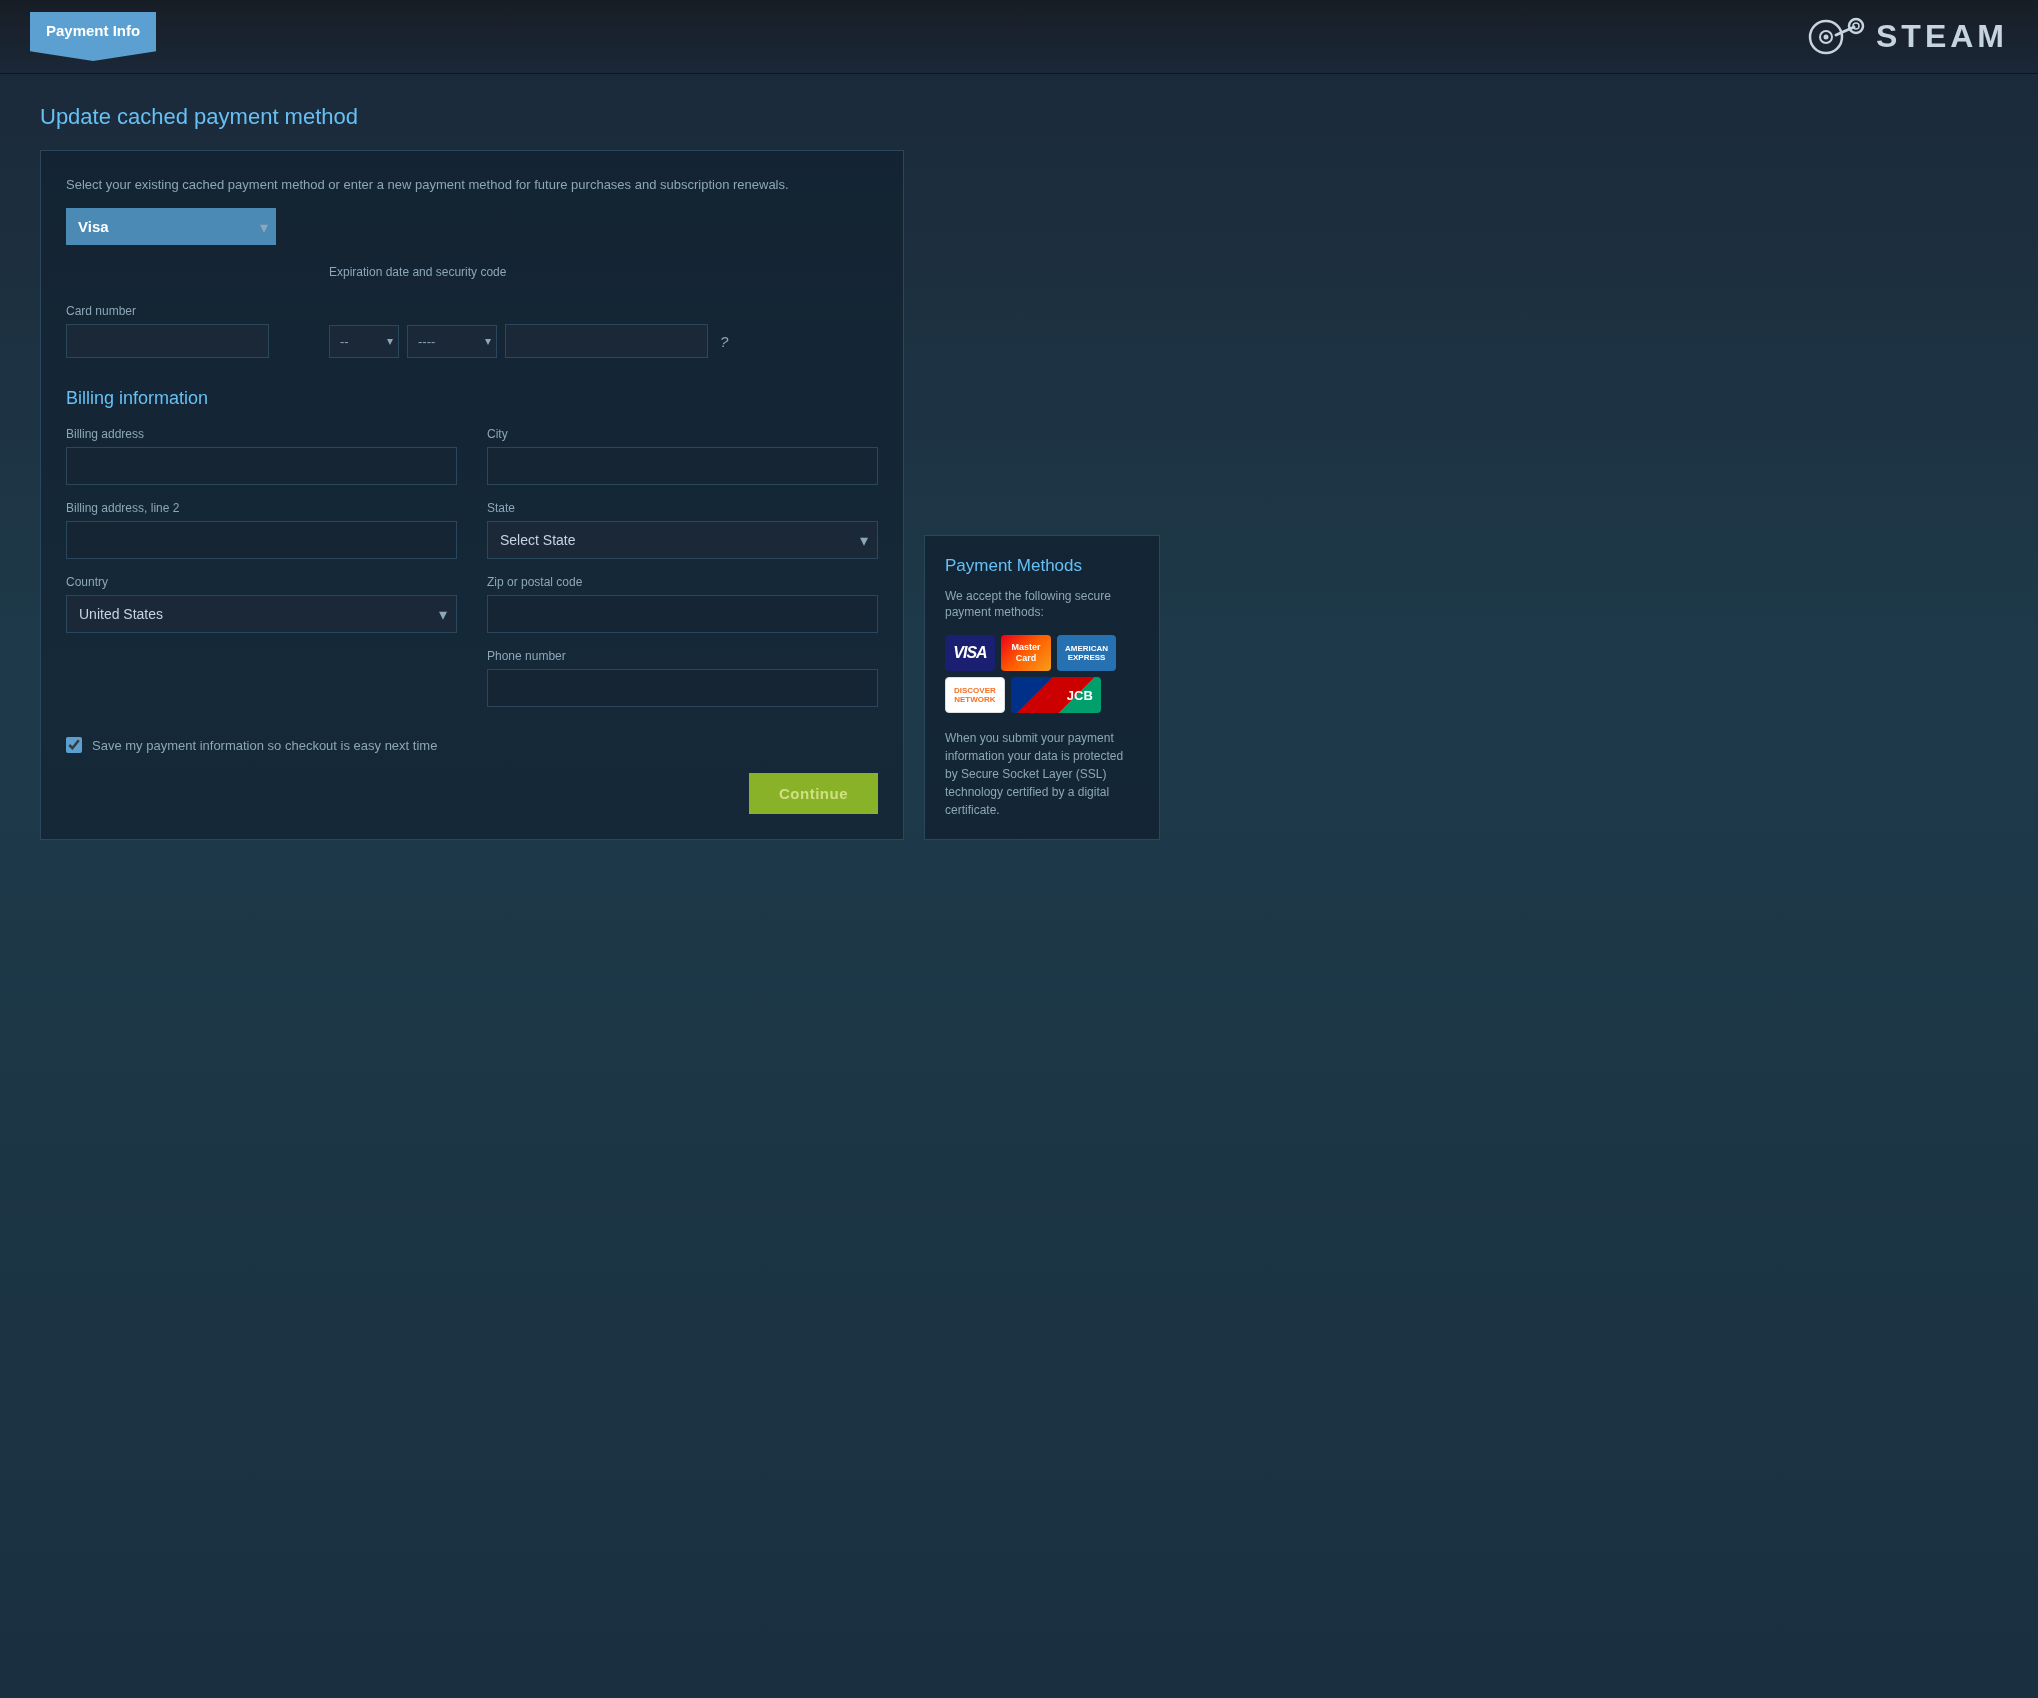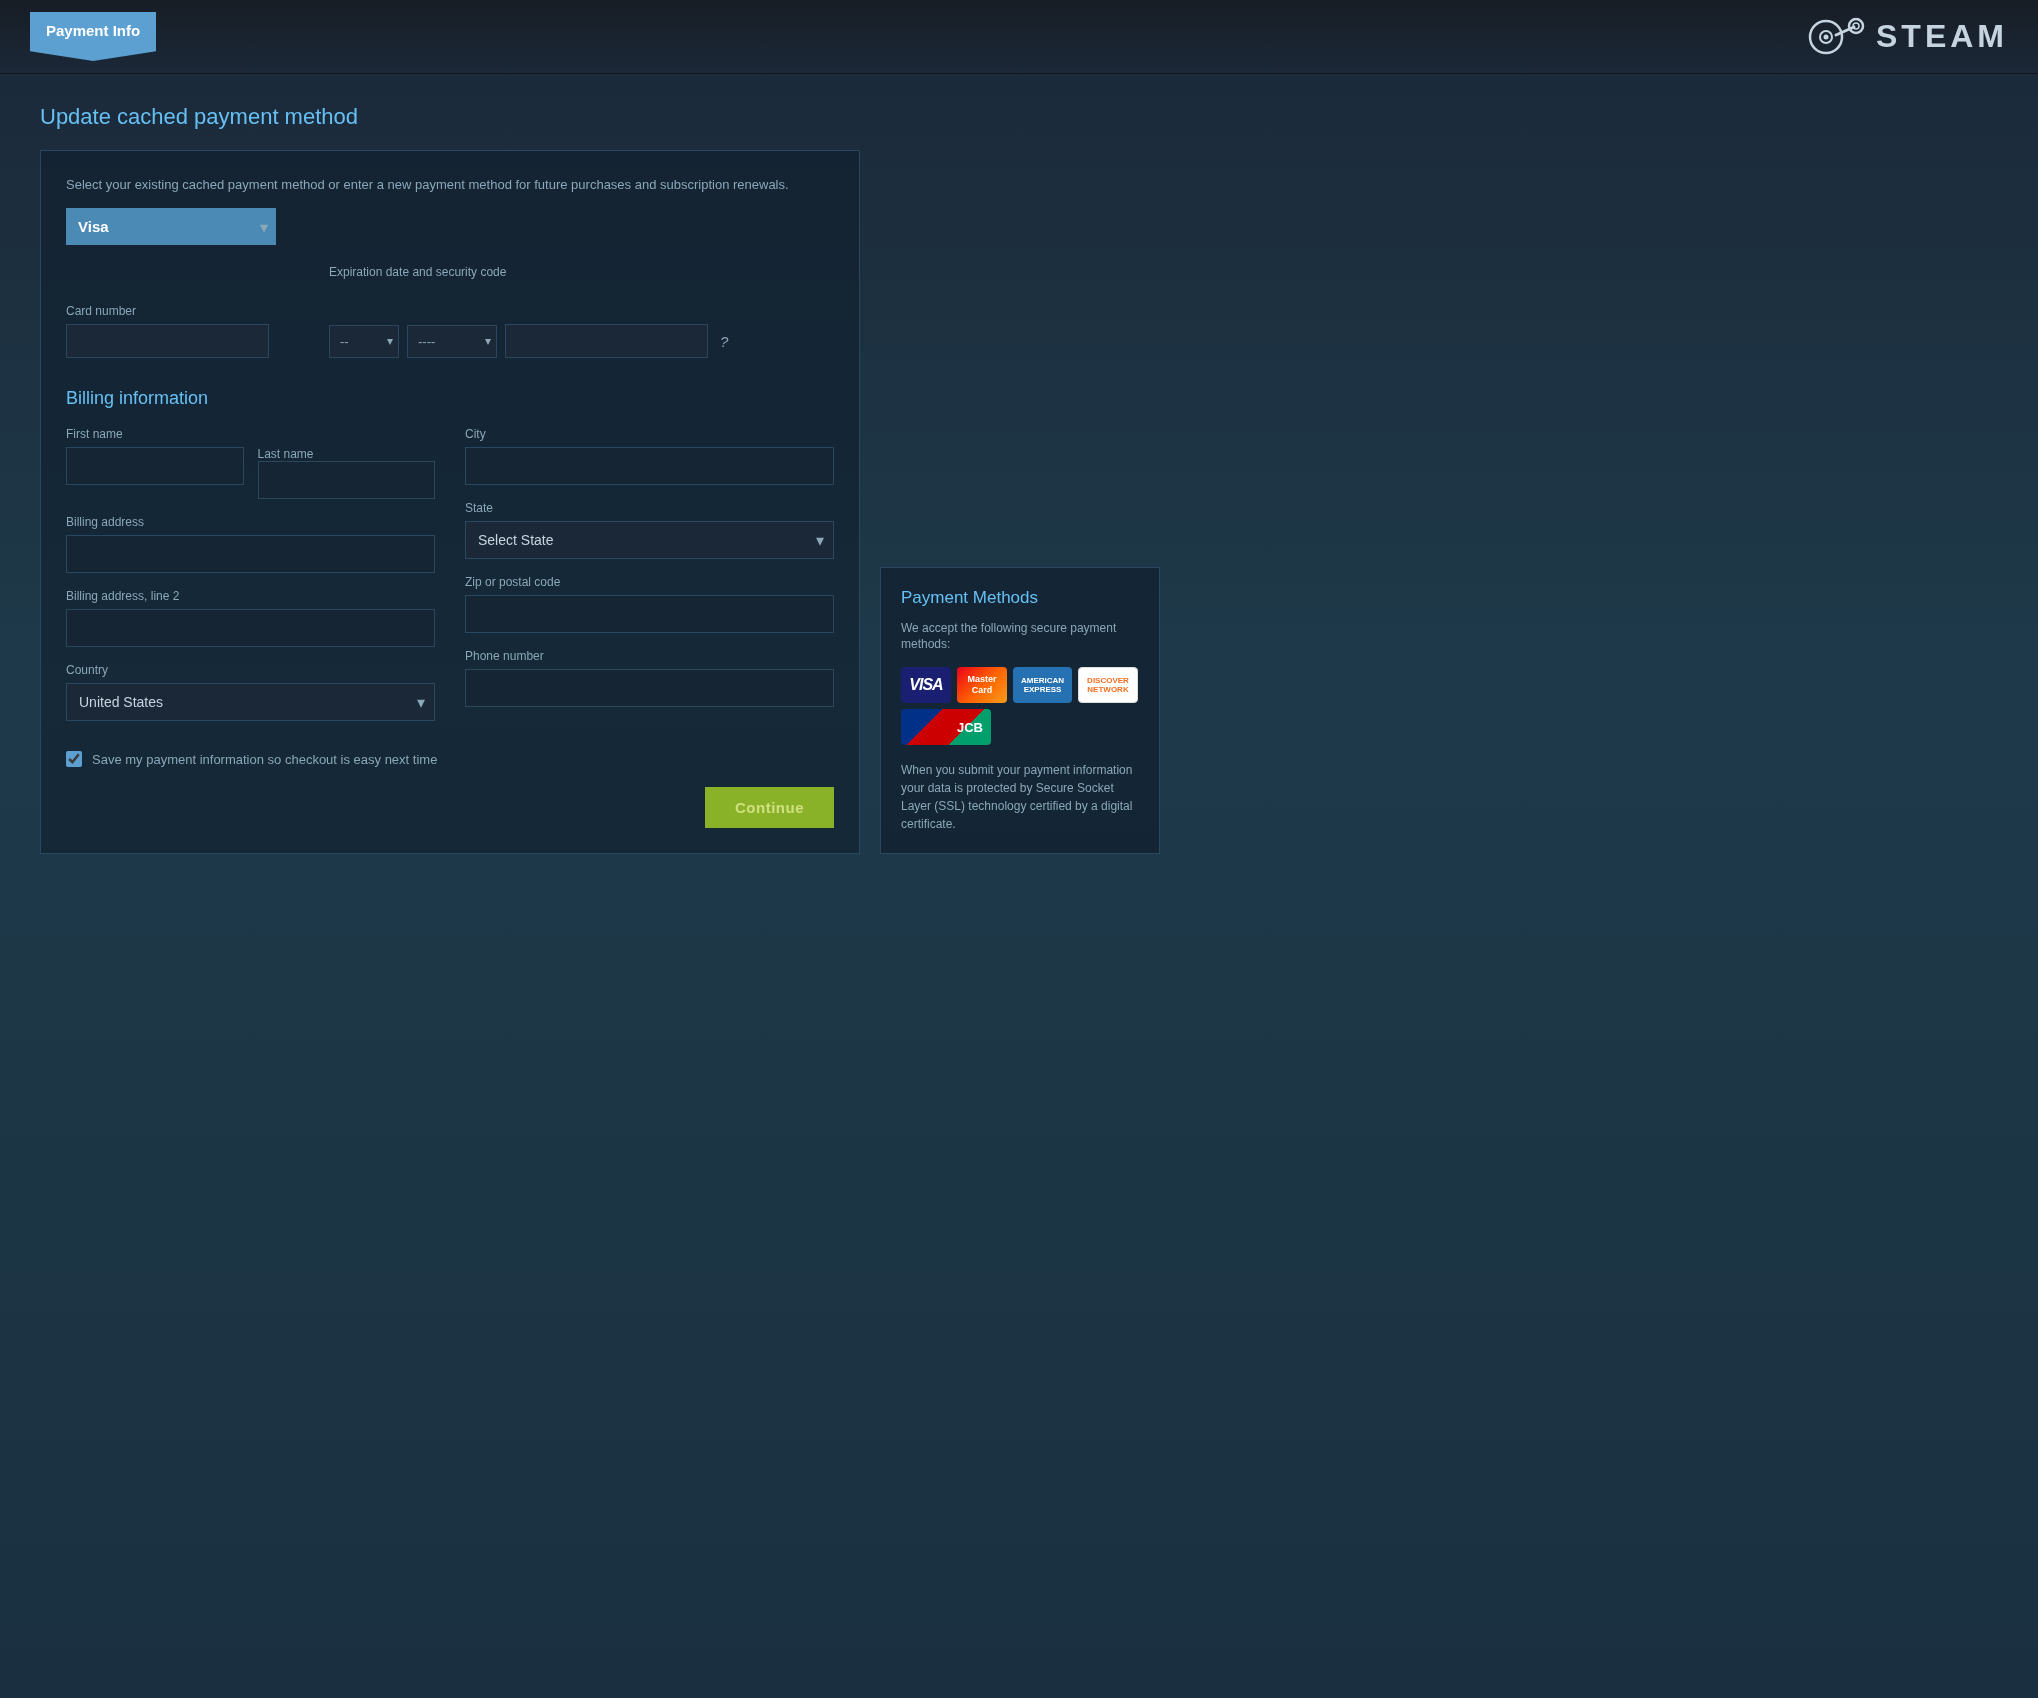--- a/index.html
+++ b/index.html
@@ -66,21 +66,21 @@
       background: rgba(15, 30, 45, 0.6);
       border: 1px solid #2a475e;
       padding: 25px;
       flex: 1;
       min-width: 0;
     }
     .side-panel {
       background: rgba(15, 30, 45, 0.7);
       border: 1px solid #2a475e;
       padding: 20px;
-      width: 280px;
+      width: 236px;
       flex-shrink: 0;
     }
 
     .description-text {
       font-size: 13px;
       color: #8ba7b8;
       margin-bottom: 14px;
       line-height: 1.4;
     }
 
@@ -434,32 +434,20 @@
           </div>
         </div>
       </div>
 
       
       <h3 class="billing-title">Billing information</h3>
 
       <div class="billing-grid">
 
         <div class="left-col">
-          <div style="margin-bottom:16px;">
-            <label class="field-label">First name</label>
-            <div class="billing-row-names">
-              <div class="name-field billing-field">
-                <input type="text" value="" style="">
-              </div>
-              <div class="name-field billing-field">
-                <label class="field-label" style="margin-bottom:0;">Last name</label>
-                <input type="text" value="" style="">
-              </div>
-            </div>
-          </div>
 
           <div class="billing-field" style="margin-bottom:16px;">
             <label class="field-label">Billing address</label>
             <input type="text" value="" style="">
           </div>
 
           <div class="billing-field" style="margin-bottom:16px;">
             <label class="field-label">Billing address, line 2</label>
             <input type="text" value="" style="">
           </div>

